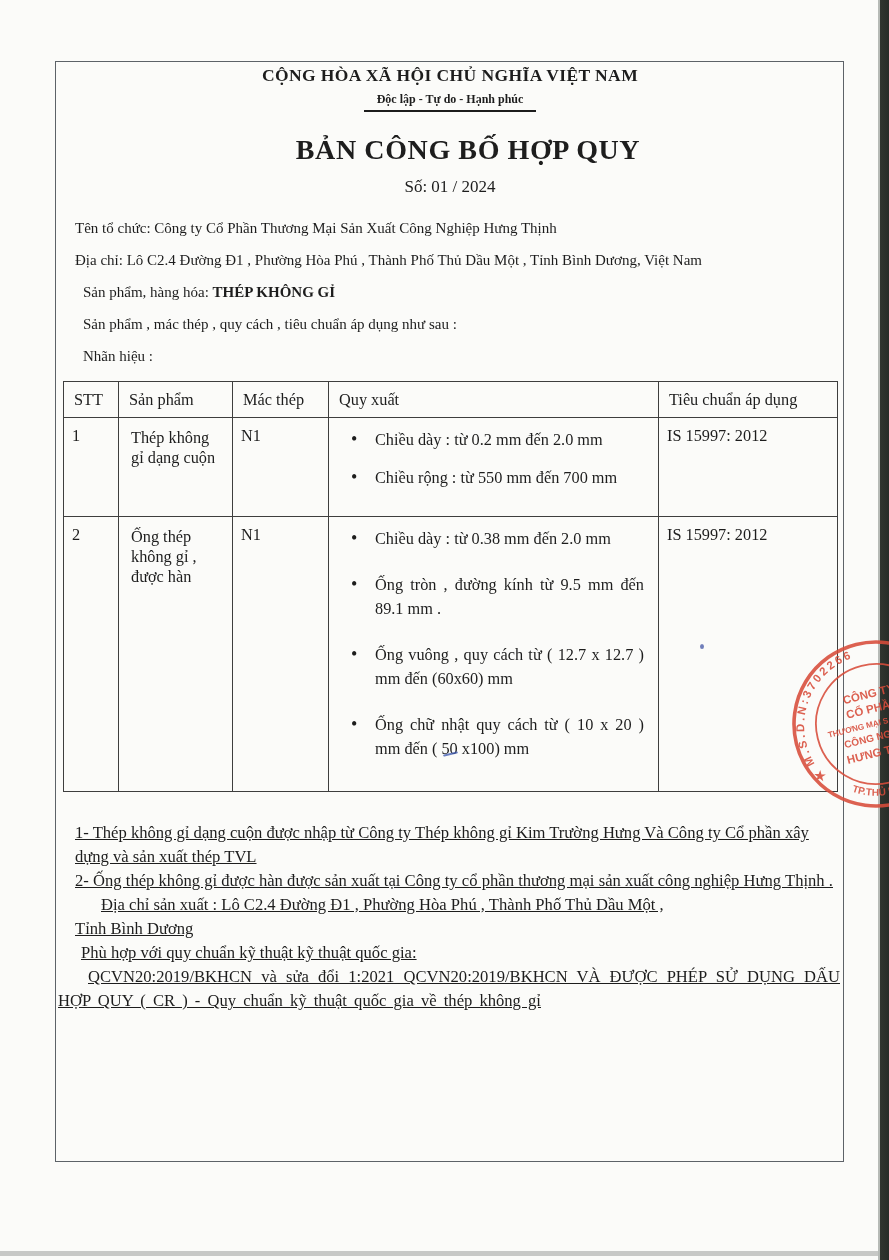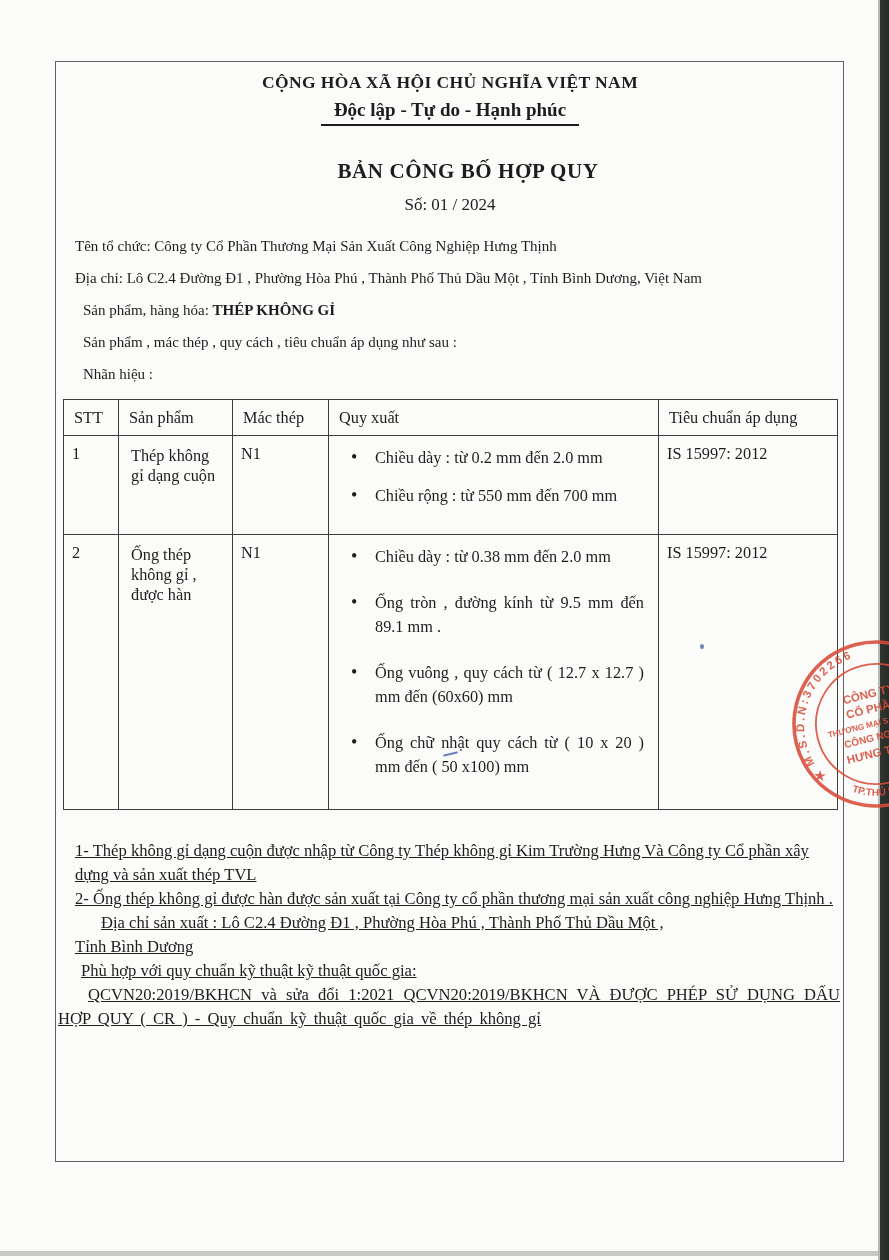--- a/index.html
+++ b/index.html
@@ -17,27 +17,27 @@
   .scan-edge-bottom{
     position:absolute;left:0;top:1251px;width:878px;height:5px;
     background:#c7c8c6;
   }
   
   .page-frame{
     position:absolute;left:55px;top:61px;width:789px;height:1101px;
     border:1px solid #5d6268;box-sizing:border-box;pointer-events:none;
   }
   .content{
-    position:absolute;left:55px;top:61px;width:790px;height:1102px;
+    position:absolute;left:55px;top:54px;width:790px;height:1102px;
   }
   .doc-header{text-align:center;margin-top:11px;}
   .national-title{font-size:17.5px;font-weight:bold;letter-spacing:.4px;}
-  .motto{display:inline-block;font-size:19px;font-weight:bold;
+  .motto{display:inline-block;font-size:12px;font-weight:bold;
     border-bottom:2px solid #1c1c1c;padding:2px 13px 3px 13px;margin-top:4px;}
-  .doc-title{font-size:21px;font-weight:bold;letter-spacing:.6px;margin-top:33px;padding-left:36px;}
+  .doc-title{font-size:28px;font-weight:bold;letter-spacing:.6px;margin-top:22px;padding-left:36px;}
   .doc-no{font-size:17px;margin-top:11px;}
   .info{margin:15px 16px 0 20px;font-size:15px;line-height:32px;}
   .info p{margin:0;}
   .indent8{margin-left:8px !important;}
   .bold{font-weight:bold;}
   
   table.spec-table{
     border-collapse:collapse;margin-left:8px;margin-top:9px;width:774px;
     font-size:16.3px;table-layout:fixed;
   }

